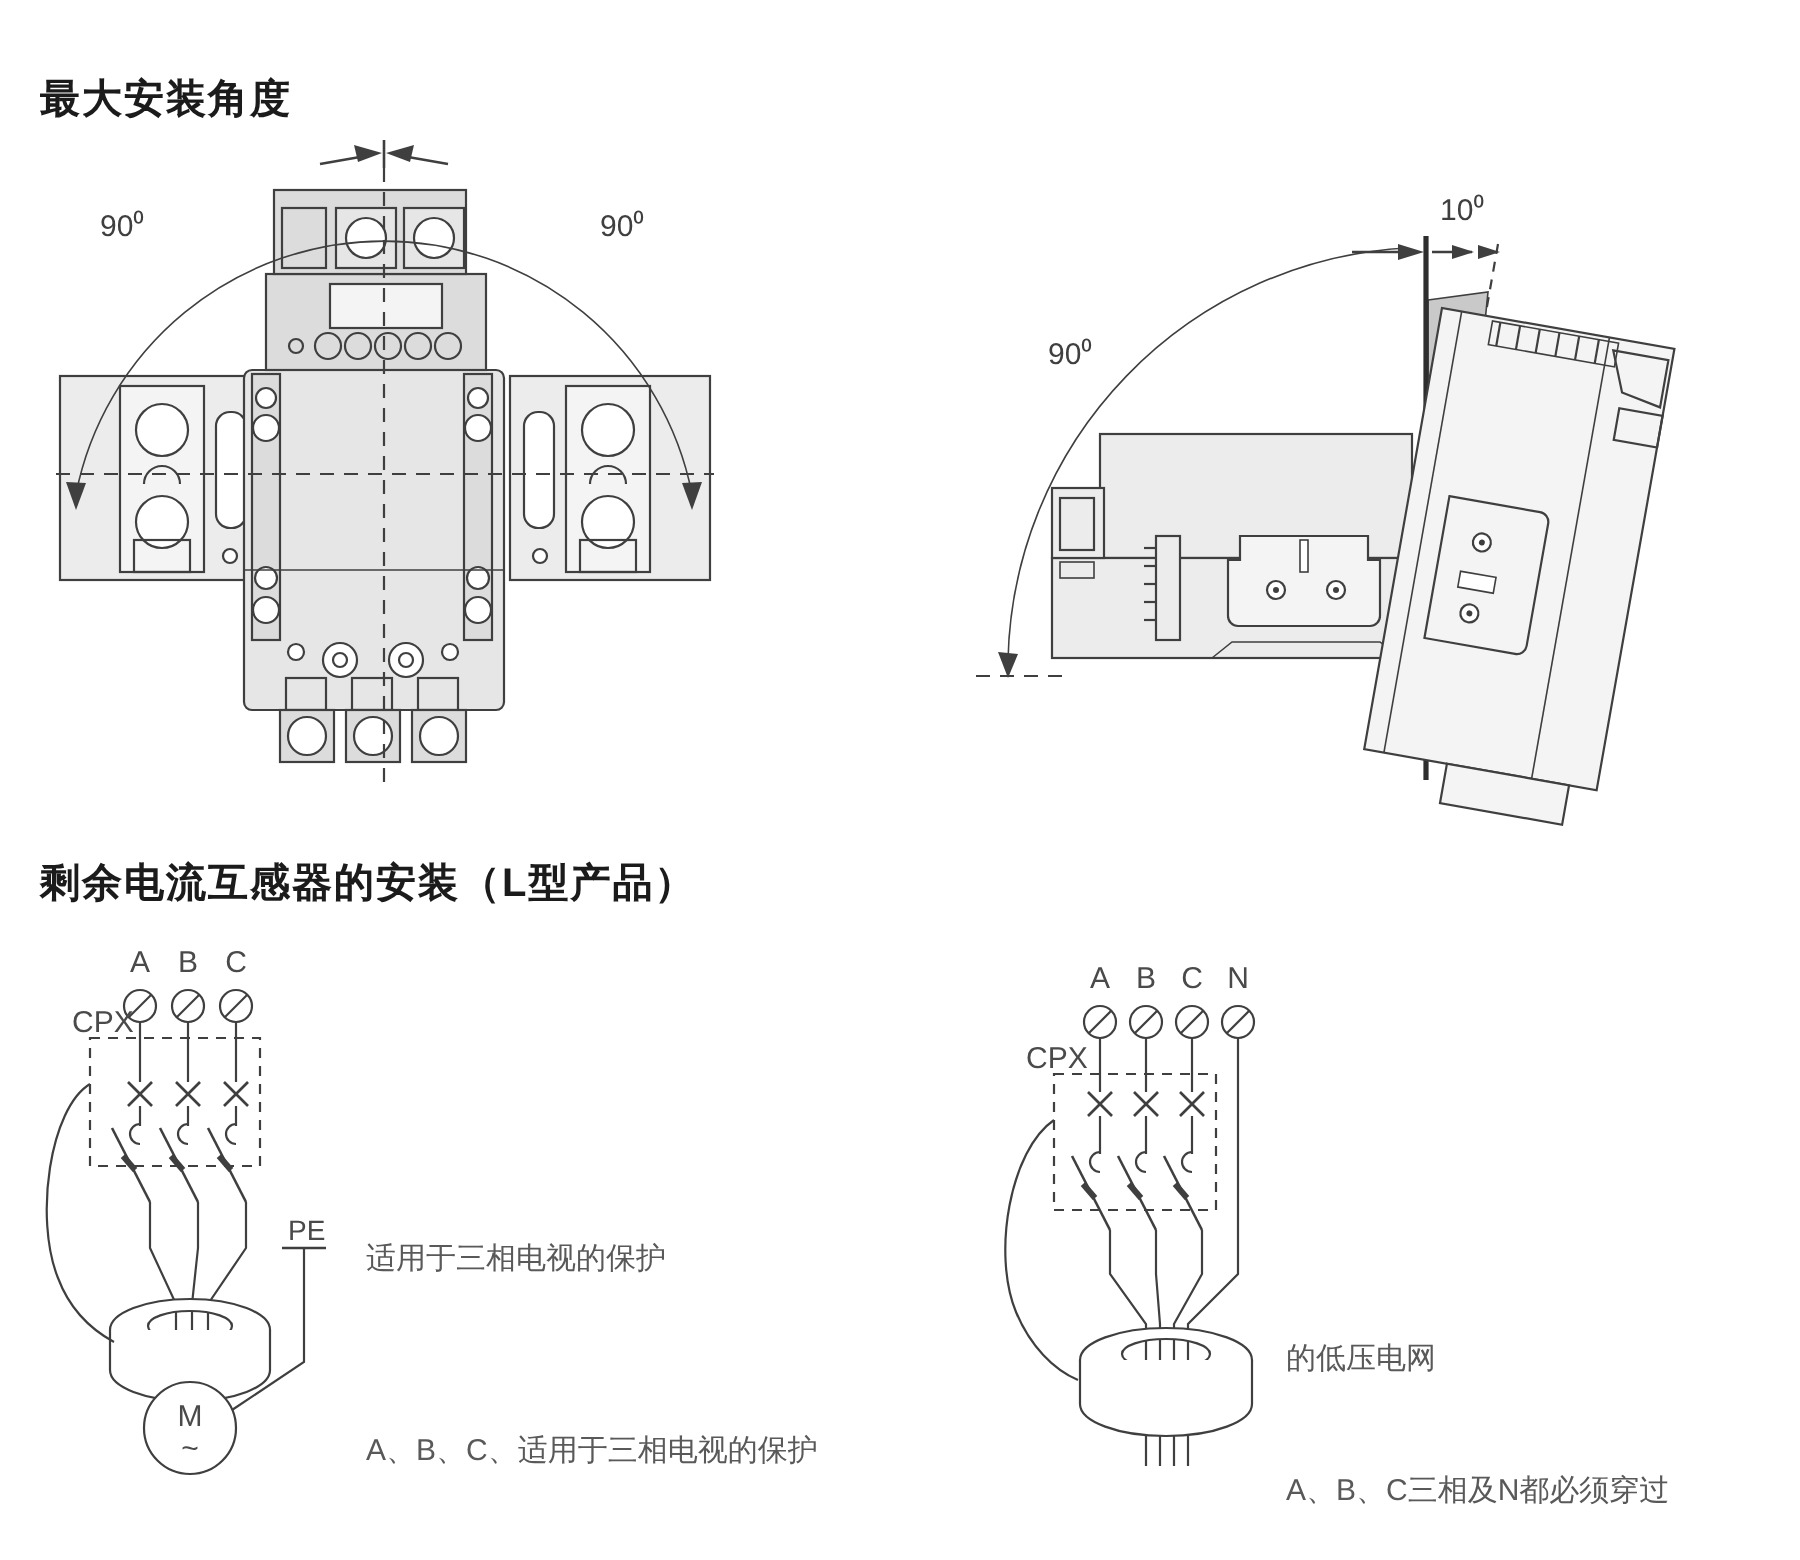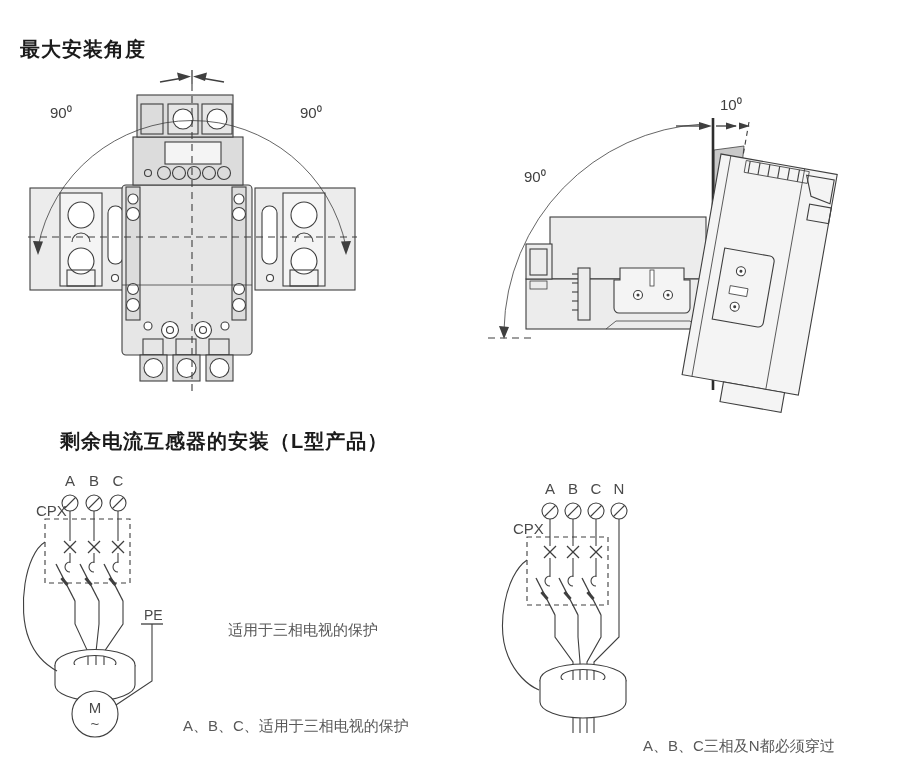--- a/index.html
+++ b/index.html
@@ -192,21 +192,21 @@
     <g>
       <line x1="188" y1="44" x2="214" y2="44" class="ln2"></line>
       <polygon points="224,44 211,40 211,48" class="arrow"></polygon>
       <line x1="228" y1="44" x2="248" y2="44" class="ln2"></line>
       <polygon points="249,44 238,40.5 238,47.5" class="arrow"></polygon>
       <polygon points="262,44 251,40.5 251,47.5" class="arrow"></polygon>
       <text x="243" y="28" text-anchor="middle" class="dimtext">10⁰</text>
     </g>
   </svg>
 
-  <div class="sec-title" style="left:20px;top:428px;margin-left:40px;">剩余电流互感器的安装（L型产品）</div>
+  <div class="sec-title" style="left:20px;top:428px;">剩余电流互感器的安装（L型产品）</div>
 
   <svg width="175" height="300" viewBox="0 0 175 300" style="left:22px;top:462px;">
 
     <text x="48" y="24" text-anchor="middle" class="lbltext">A</text>
     <text x="72" y="24" text-anchor="middle" class="lbltext">B</text>
     <text x="96" y="24" text-anchor="middle" class="lbltext">C</text>
 
     <g>
       <circle cx="48" cy="41" r="8" class="ln f-white"></circle>
         <line x1="42.5" y1="46.5" x2="53.5" y2="35.5" class="ln"></line>
@@ -267,21 +267,21 @@
       <text x="73" y="267" text-anchor="middle" class="lbltext">~</text>
     </g>
 
     <g>
       <text x="122" y="158" class="smtext">PE</text>
       <line x1="119" y1="162" x2="141" y2="162" class="ln2"></line>
       <polyline points="130,162 130,219 94,243" class="ln"></polyline>
     </g>
   </svg>
 
-  <div class="caption" style="left:183px;top:618px;margin-left:45px;">适用于三相电视的保护</div>
+  <div class="caption" style="left:183px;top:618px;">适用于三相电视的保护</div>
   <div class="caption" style="left:183px;top:668px;">
     <div>A、B、C、适用于三相电视的保护</div>
     
   </div>
 
   <svg width="185" height="300" viewBox="0 0 185 300" style="left:503px;top:465px;">
 
     <text x="47" y="29" text-anchor="middle" class="lbltext">A</text>
     <text x="70" y="29" text-anchor="middle" class="lbltext">B</text>
     <text x="93" y="29" text-anchor="middle" class="lbltext">C</text>
@@ -339,19 +339,20 @@
 
     <g>
       <path d="M 37 215 a 43 16 0 1 0 86 0 a 43 16 0 1 0 -86 0 M 58 212 a 22 7.5 0 1 0 44 0 a 22 7.5 0 1 0 -44 0" fill="#ffffff" fill-rule="evenodd" class="ln" style="fill:#fff;"></path>
       <path d="M 37 215 L 37 237 A 43 16 0 0 0 123 237 L 123 215" class="ln f-white"></path>
     </g>
 
     <path d="M 24 95 C 2 110 -7 162 5 191 C 12 208 24 220 36 225" class="ln"></path>
   </svg>
 
   <div class="caption" style="left:643px;top:622px;">
+    <div>的低压电网</div>
   </div>
   <div class="caption" style="left:643px;top:688px;">
     <div>A、B、C三相及N都必须穿过</div>
     
   </div>
 
 </div>
 
 </body></html>

